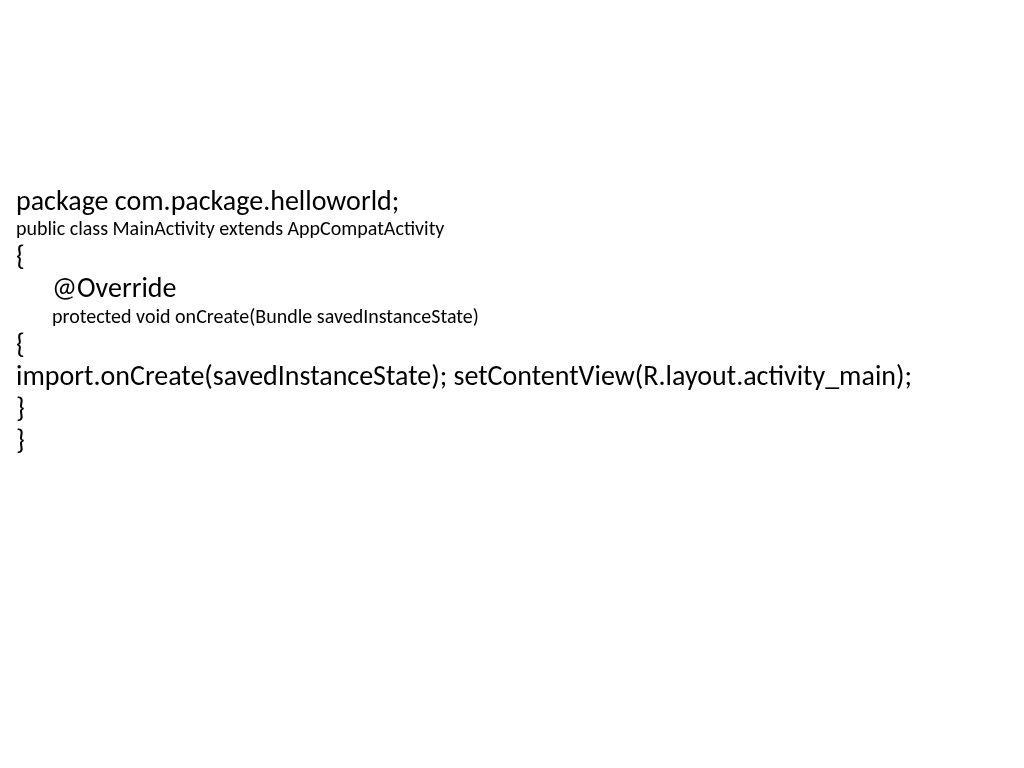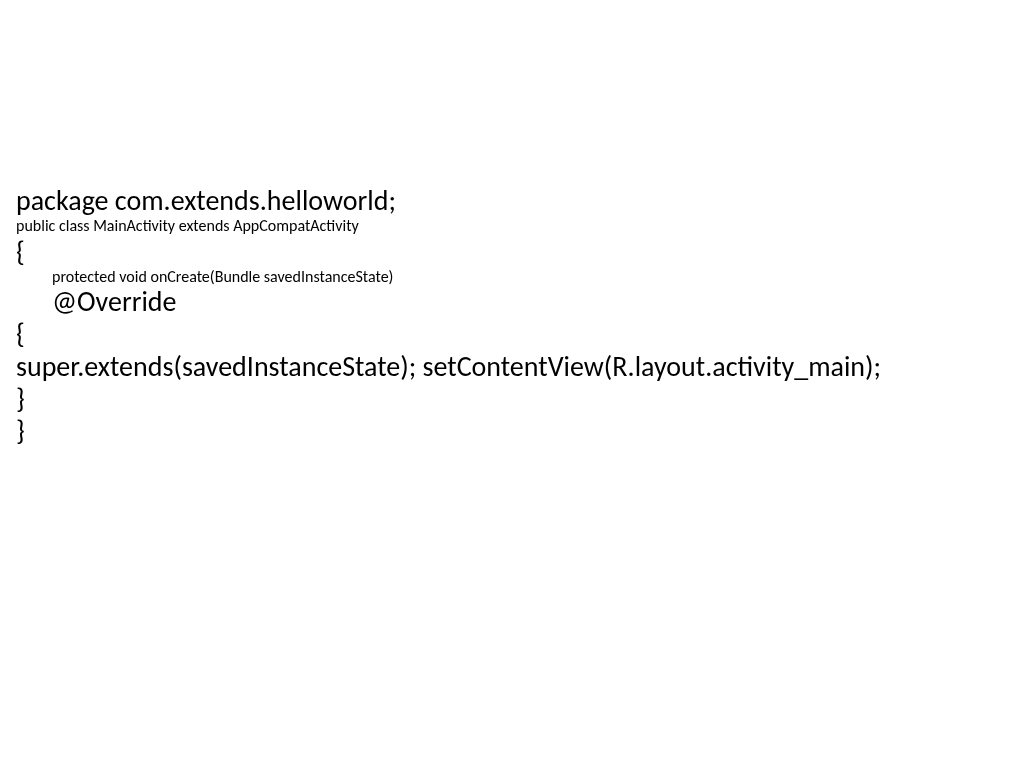--- a/index.html
+++ b/index.html
@@ -22,32 +22,32 @@
       padding-right: 40px;
     }
     .line {
       display: block;
       line-height: 1.15;
     }
     .fs28 {
       font-size: 28px;
     }
     .fs24 {
-      font-size: 16px;
+      font-size: 20px;
     }
     .indent1 {
       padding-left: 36px;
     }
   </style>
 </head>
 <body>
 
 <div class="slide">
-  <span class="line fs28">package com.extends.helloworld;</span>
+  <span class="line fs28">package com.package.helloworld;</span>
   <span class="line fs24">public class MainActivity extends AppCompatActivity</span>
   <span class="line fs28">{</span>
+  <span class="line fs28 indent1">@Override</span>
   <span class="line fs24 indent1">protected void onCreate(Bundle savedInstanceState)</span>
-  <span class="line fs28 indent1">@Override</span>
   <span class="line fs28">{</span>
-  <span class="line fs28">super.extends(savedInstanceState); setContentView(R.layout.activity_main);</span>
+  <span class="line fs28">import.onCreate(savedInstanceState); setContentView(R.layout.activity_main);</span>
   <span class="line fs28"> }</span>
   <span class="line fs28">}</span>
 </div>
 
 </body></html>

